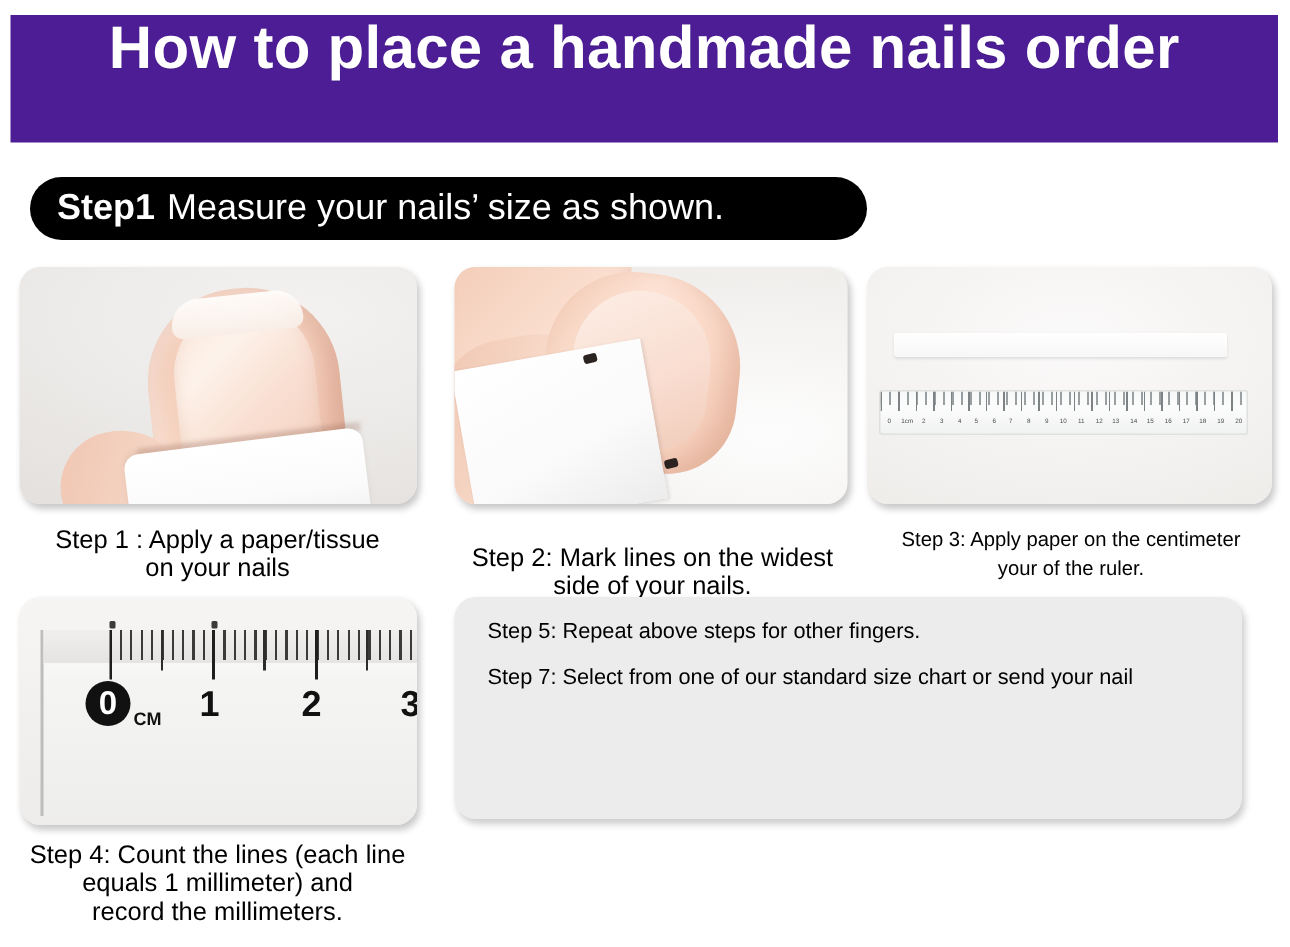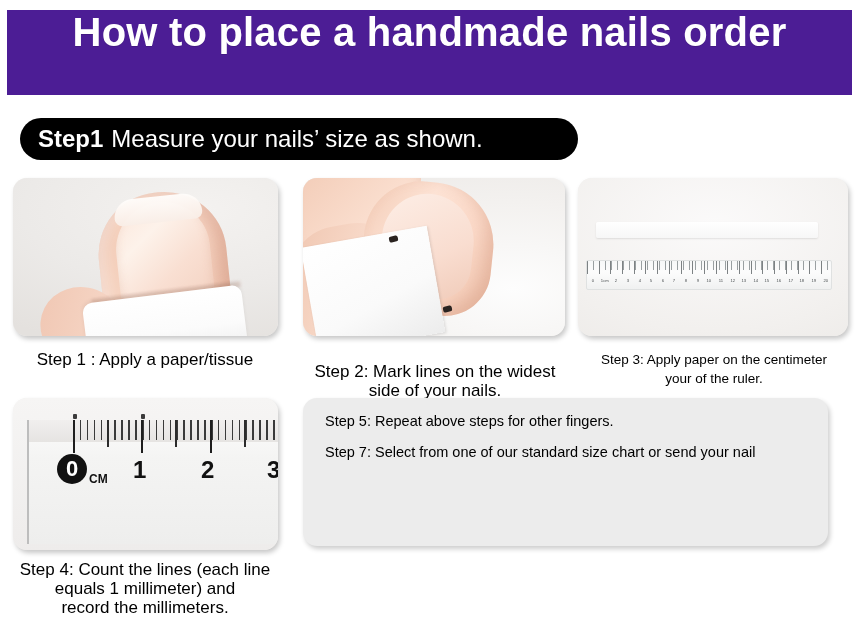--- a/index.html
+++ b/index.html
@@ -259,20 +259,21 @@
         <div class="p1-nail"></div>
         <div class="p1-nailtip"></div>
       </div>
       <div class="p1-knuckle"></div>
       <div class="p1-shadowline"></div>
       <div class="p1-paper"></div>
     </div>
   </div>
   <div class="caption cap1">
     <div>Step 1 : Apply a paper/tissue</div>
+    <div>on your nails</div>
   </div>
 
   <div class="card c2">
     <div class="photo">
       <div class="p2-bg"></div>
       <div class="p2-thumb"></div>
       <div class="p2-thumb2"></div>
       <div class="p2-index">
         <div class="p2-indexnail"></div>
       </div>

